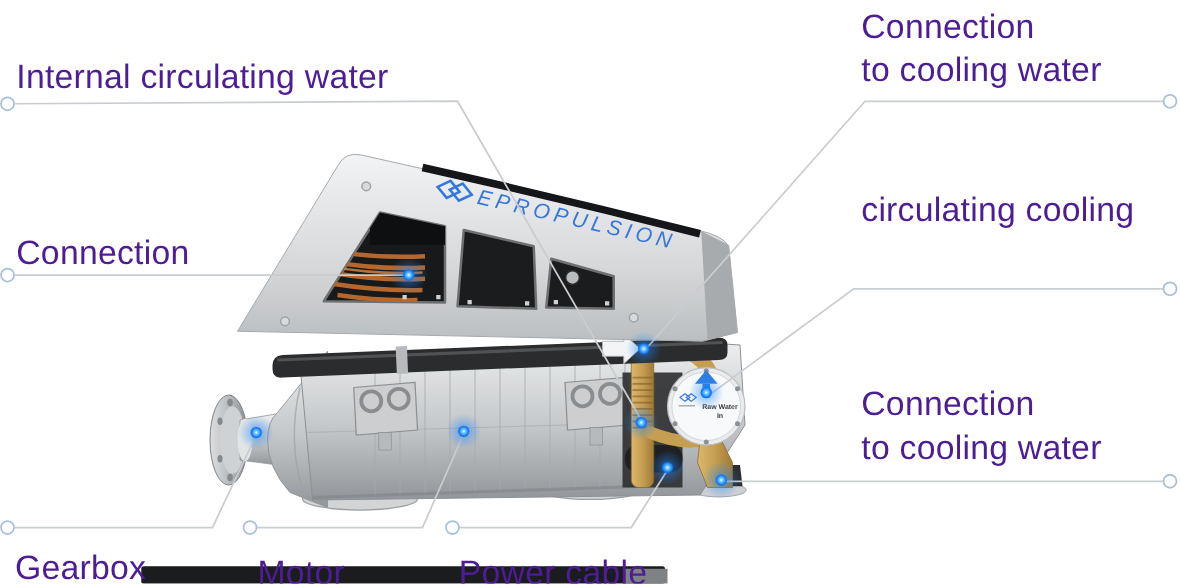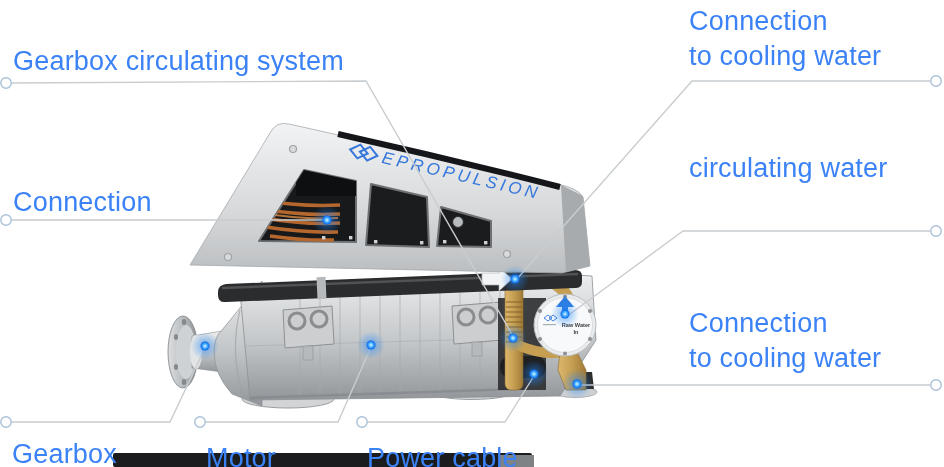--- a/index.html
+++ b/index.html
@@ -4,21 +4,21 @@
 <style>
   html,body{margin:0;padding:0;background:#ffffff;}
   .stage{
     position:relative;width:944px;height:467px;overflow:hidden;
     background:#ffffff;
     font-family:"Liberation Sans",sans-serif;
   }
   .stage svg{position:absolute;left:0;top:0;}
   .label{
     position:absolute;
-    font-size:27px;line-height:35px;color:#3b82f6;
+    font-size:27px;line-height:35px;color:#4c1d95;
     white-space:nowrap;letter-spacing:.2px;
   }
   .label span{display:block;}
   
   .lbl-internal{left:13px;top:44px;}
   .lbl-electronics{left:13px;top:185px;}
   .lbl-conn-top{left:689px;top:4px;}
   .lbl-external{left:689px;top:151px;}
   .lbl-conn-bottom{left:689px;top:306px;}
   .lbl-gearbox{left:12px;top:437px;}
@@ -251,31 +251,31 @@
         <circle cx="205" cy="346" r="14" fill="url(#glowGrad)"></circle>
           <circle cx="205" cy="346" r="4.5" fill="url(#coreGrad)"></circle>
       </g>
       <g>
         <circle cx="371" cy="345" r="14" fill="url(#glowGrad)"></circle>
           <circle cx="371" cy="345" r="4.5" fill="url(#coreGrad)"></circle>
       </g>
     </g>
   </svg>
 
-  <div class="label lbl-internal">Gearbox circulating system</div>
+  <div class="label lbl-internal">Internal circulating water</div>
 
   <div class="label lbl-electronics">Connection</div>
 
   <div class="label lbl-conn-top">
     <span>Connection</span>
     <span>to cooling water</span>
   </div>
 
   <div class="label lbl-external">
-    <span>circulating water</span>
+    <span>circulating cooling</span>
   </div>
 
   <div class="label lbl-conn-bottom">
     <span>Connection</span>
     <span>to cooling water</span>
   </div>
 
   <div class="label lbl-gearbox">Gearbox</div>
 
   <div class="label lbl-motor">Motor</div>

